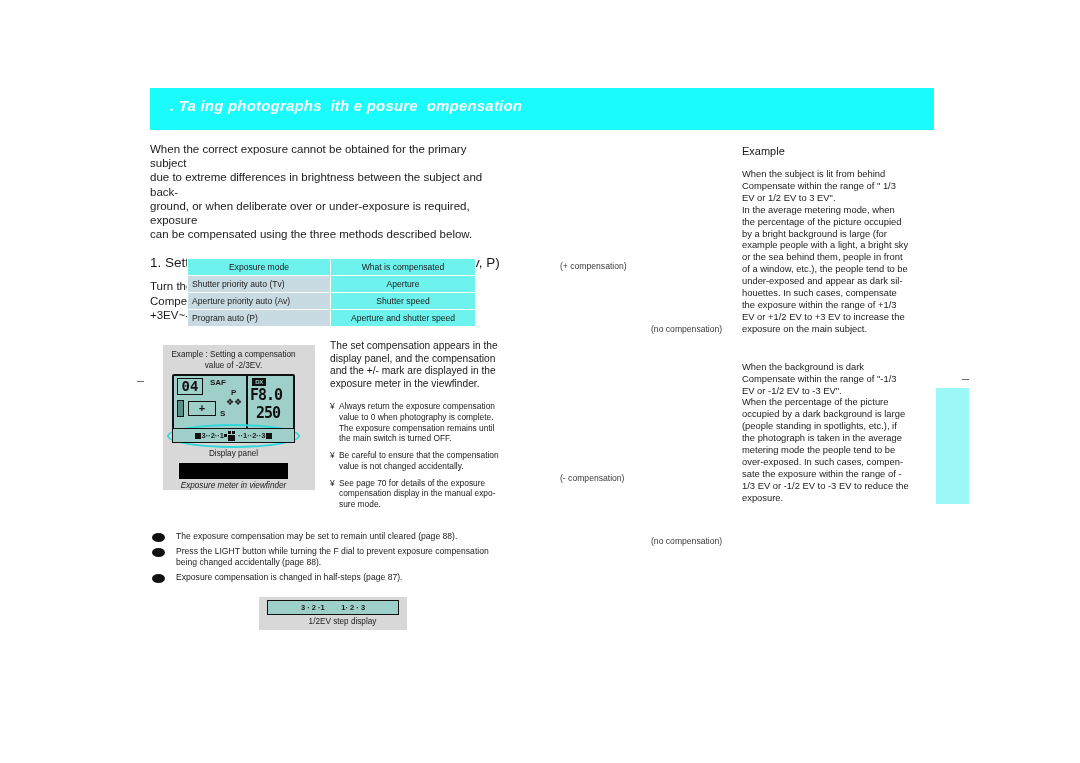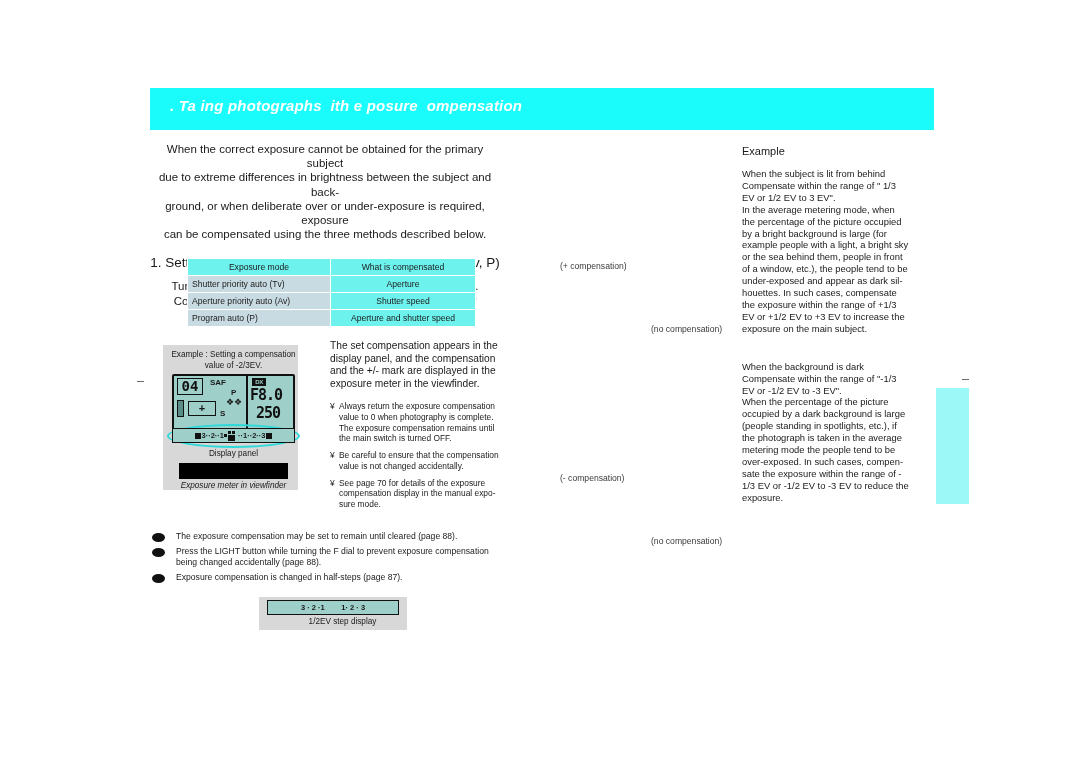--- a/index.html
+++ b/index.html
@@ -19,42 +19,42 @@
     position:absolute; left:150px; top:88px; width:784px; height:42px;
     background:#1afcfc;
   }
   .banner-title {
     position:absolute; left:20px; top:9px;
     font-size:15px; font-weight:bold; font-style:italic;
     color:#ffffff; letter-spacing:.2px; white-space:pre;
   }
 
   
-  .col-left { position:absolute; left:150px; top:142px; width:350px;text-align:center; }
+  .col-left { position:absolute; left:150px; top:142px; width:350px; }
   .intro { font-size:11.5px; line-height:14.2px; white-space:pre-line; }
 
   .h2 {
     margin-top:14px; font-size:13.5px; white-space:pre;
   }
   .body-sm { margin-top:9px; font-size:11.5px; line-height:14.2px; white-space:pre-line; }
 
   
   .tbl {
     position:absolute; left:187px; top:258px;
     border-collapse:collapse; font-size:8.6px;
   }
   .tbl td { height:17px; padding:0 4px; border:1px solid #ffffff; }
   .tbl .c1 { width:143px; background:#c9dbe2; }
   .tbl .c2 { width:145px; background:#6ef2ee; text-align:center; }
   .tbl tr.hdr .c1,
   .tbl tr.hdr .c2 { background:#6ef2ee; text-align:center; }
 
   
   .illus {
-    position:absolute; left:163px; top:345px; width:135px; height:145px;
+    position:absolute; left:163px; top:345px; width:152px; height:145px;
     background:#d8d8d8;
   }
   .illus-cap {
     position:absolute; left:0; top:5px; width:141px; text-align:center;
     font-size:8.2px; line-height:10.5px; white-space:pre-line;
   }
   .lcd {
     position:absolute; left:9px; top:29px; width:123px; height:56px;
     background:#9ecfc9; border:2px solid #111; border-radius:2px;
   }

